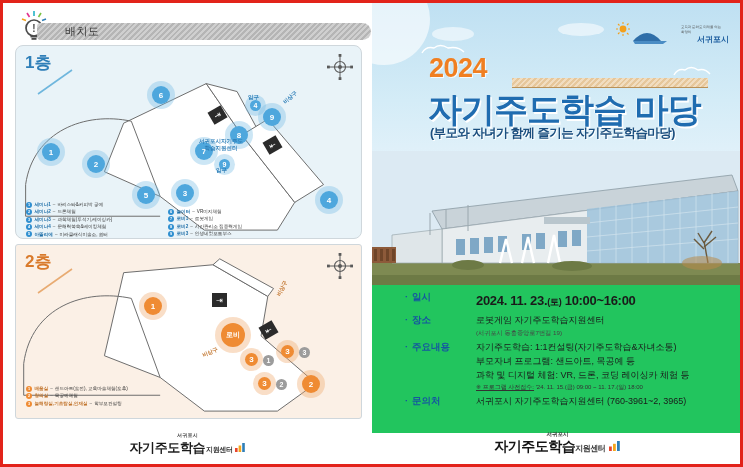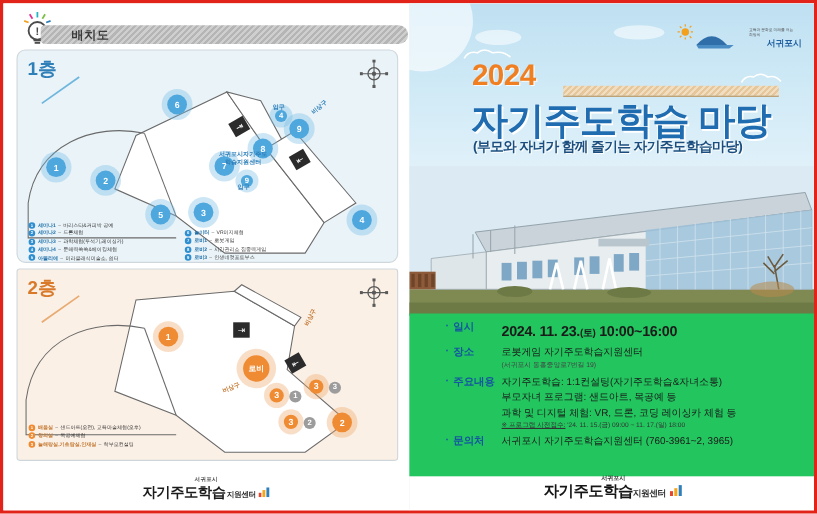--- a/index.html
+++ b/index.html
@@ -33,21 +33,21 @@
   }
   .ribbon {
     position: absolute; left: 22px; top: 14px;
     width: 334px; height: 17px;
     background: repeating-linear-gradient(135deg,
       #b5b5b5 0 2px, #cfcfcf 2px 4px);
     border-radius: 9px 20px 20px 9px;
   }
   .ribbon-label {
     position: absolute; left: 50px; top: 15px;
-    font-size: 11px; font-weight: bold; color: #3a3a3a;
+    font-size: 11px; font-weight: normal; color: #3a3a3a;
     letter-spacing: .5px;
   }
 
   
   .floor {
     position: relative;
     margin: 2px 2px 5px 4px;
     border: 1px solid #cfd7dc;
     border-radius: 3px;
     overflow: hidden;
@@ -202,21 +202,21 @@
   }
   .irow { display: flex; margin-bottom: 3px; }
   .ilabel {
     flex: 0 0 74px; padding-left: 30px;
     font-size: 9.5px; font-weight: bold; color: #1557a0;
     white-space: nowrap;
   }
   .ilabel::before {
     content: "·"; position: absolute; margin-left: -7px; color: #1557a0; font-weight: bold;
   }
-  .ival { font-size: 9px; color: #1a1a1a; line-height: 1.55; }
+  .ival { font-size: 9px; color: #1a1a1a; line-height: 1.55; margin-left: 20px; }
   .ival.big { font-size: 13px; font-weight: bold; letter-spacing: -.3px; }
   .ival .sm { font-size: 9px; font-weight: bold; }
   .ival .tiny { font-size: 6.2px; color: #444; }
   .ival .note { font-size: 6px; color: #333; }
   .ival .note .u { text-decoration: underline; }
 
   .poster-logo { position: absolute; left: 0; right: 0; bottom: 8px; text-align: center; }
   .pl-top { font-size: 5.5px; color: #333; font-weight: bold; }
   .pl-main { font-size: 14px; font-weight: bold; color: #151515; letter-spacing: -.5px; }
   .pl-sub { font-size: 8px; font-weight: bold; color: #333; }

